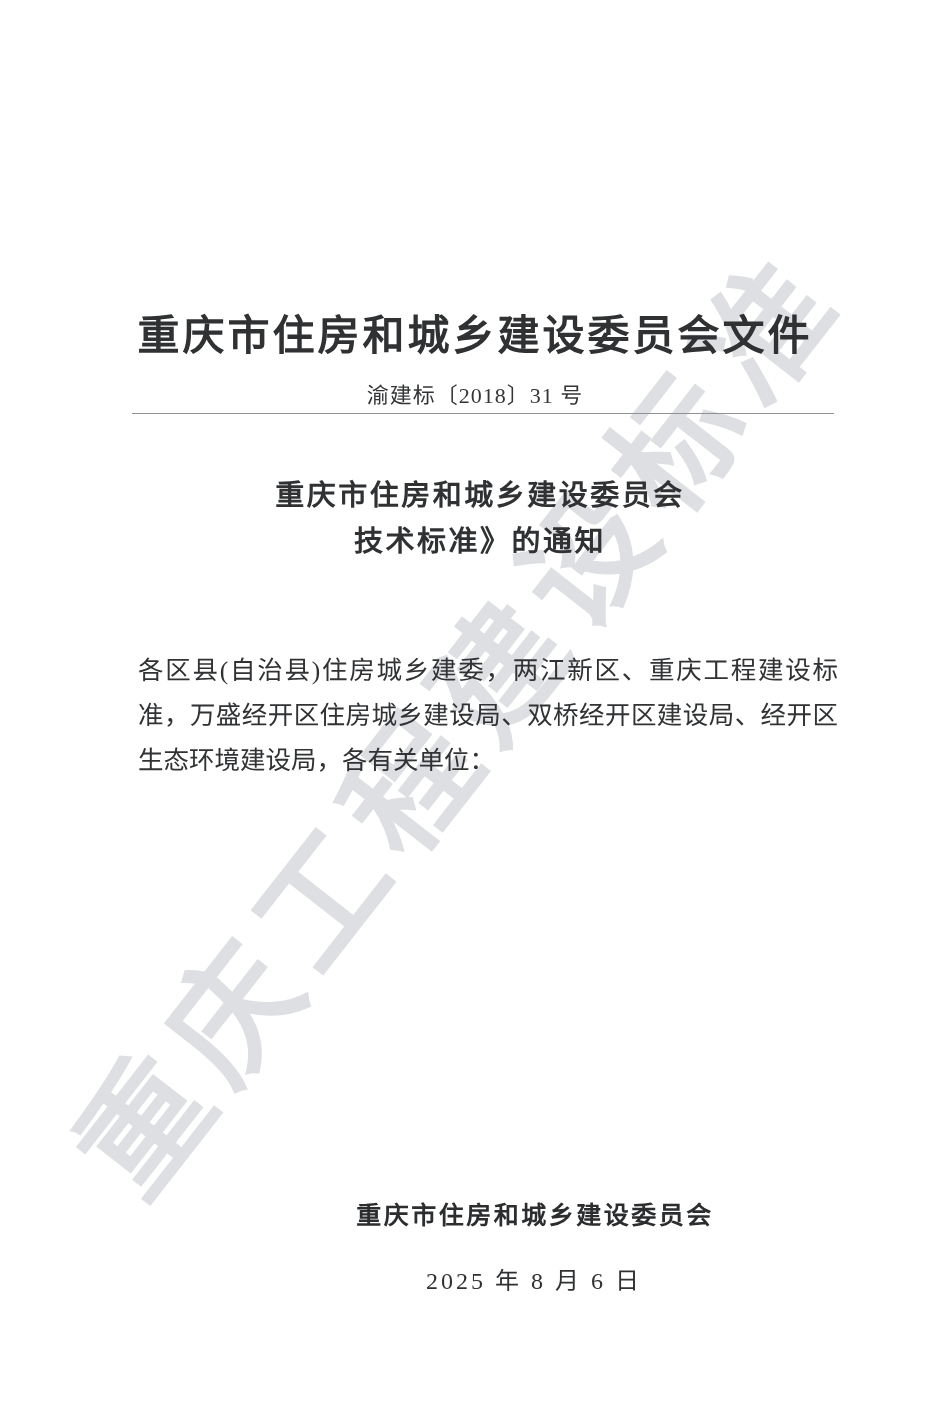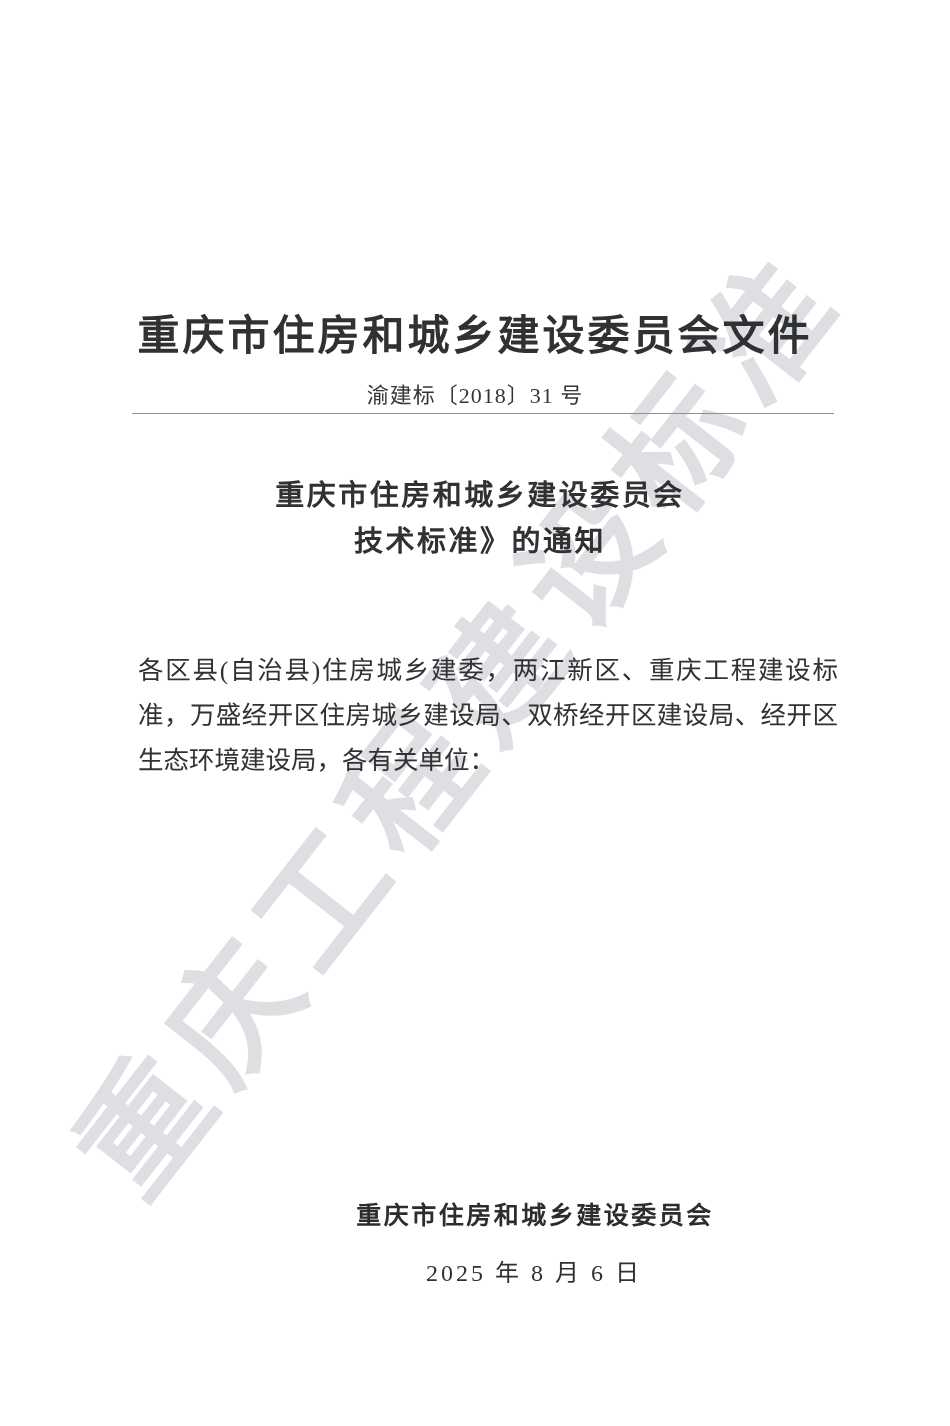--- a/index.html
+++ b/index.html
@@ -132,21 +132,21 @@
   }
   .sig-org {
     font-family: "DejaVu Sans", "Liberation Sans", sans-serif;
     font-weight: 700;
     font-size: 25px;
     letter-spacing: 2.5px;
     color: #2b2d2f;
     padding-left: 120px;
   }
   .sig-date {
-    margin-top: 22px;
+    margin-top: 30px;
     font-family: "Liberation Serif", "DejaVu Serif", serif;
     font-size: 24px;
     letter-spacing: 3px;
     color: #2f3133;
     padding-left: 118px;
   }
 </style>
 </head>
 <body>
 

